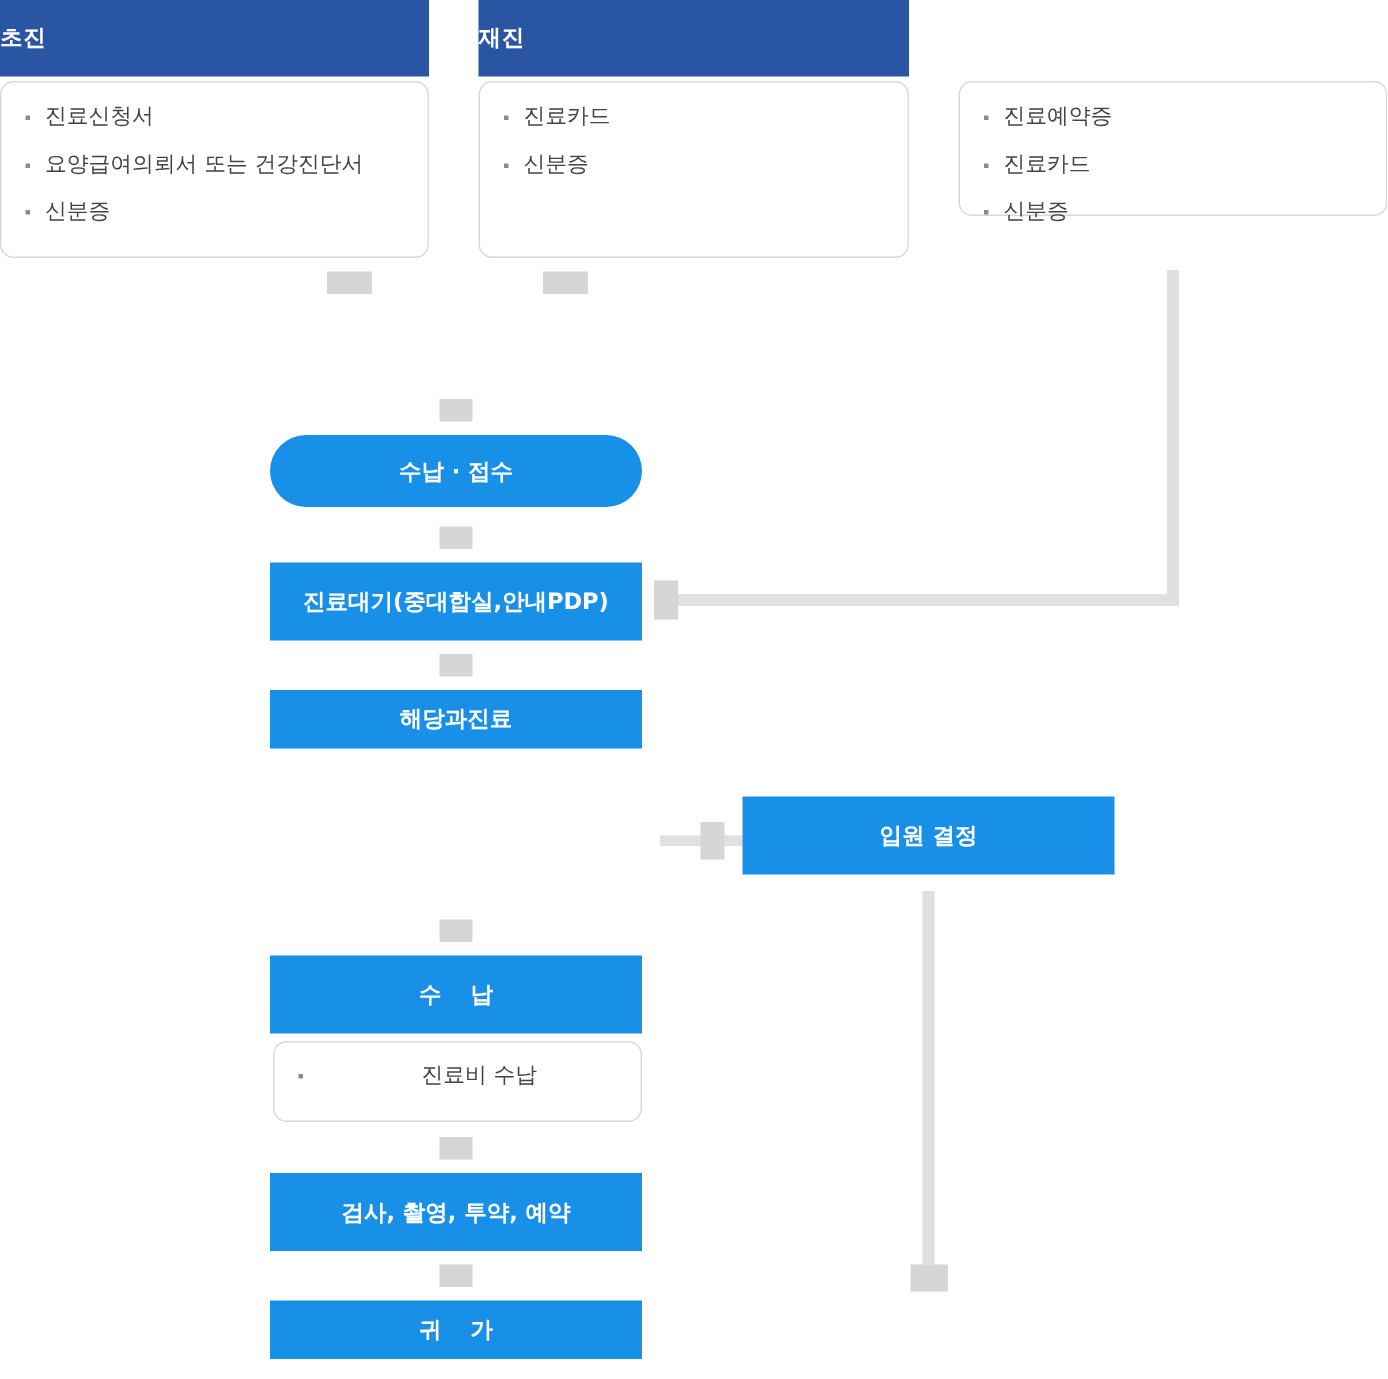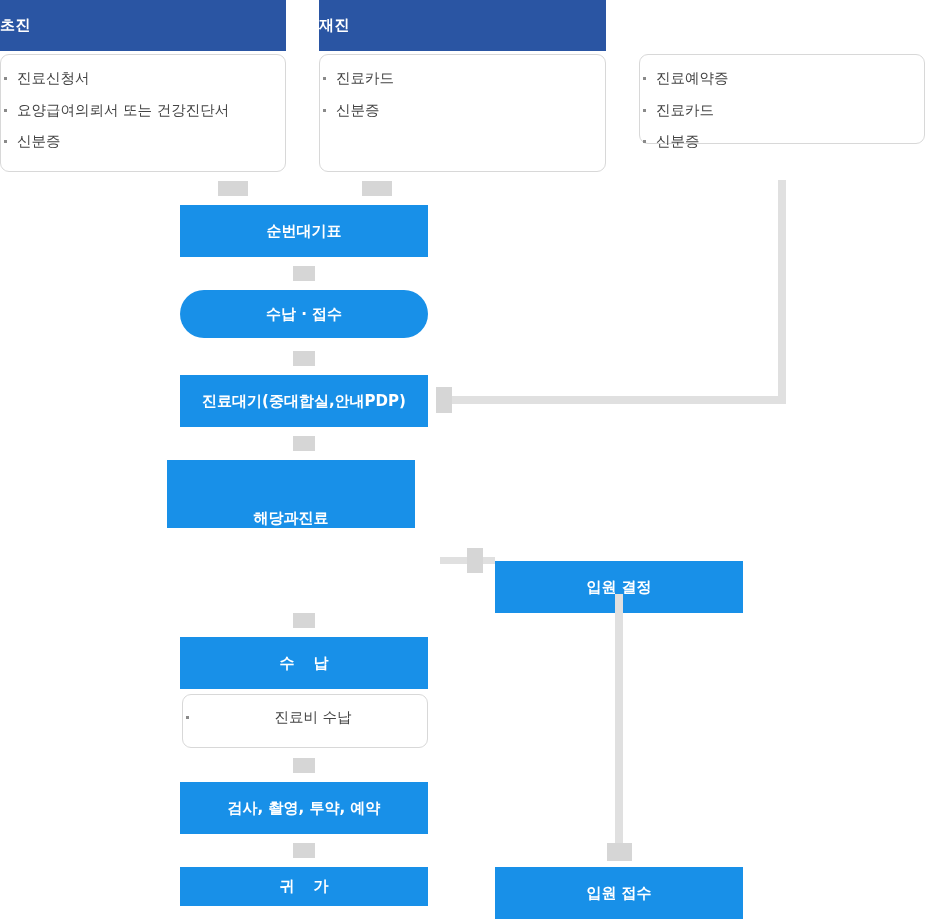--- a/index.html
+++ b/index.html
@@ -39,21 +39,21 @@
     position: absolute;
     background: #ffffff;
     border: 1px solid #d8d8d8;
     border-radius: 9px;
     box-sizing: border-box;
     padding: 16px 0 0 0;
   }
   .detail ul {
     list-style: none;
     margin: 0;
-    padding: 0 0 0 3px;
+    padding: 0 0 0 16px;
   }
   .detail li {
     position: relative;
     color: #444444;
     font-size: 14.5px;
     line-height: 1.0;
     margin-bottom: 17px;
     padding-left: 13px;
     white-space: nowrap;
   }
@@ -126,39 +126,36 @@
 
   <div class="conn tab" style="left:218px; top:181px; width:30px; height:15px;"></div>
   <div class="conn tab" style="left:362px; top:181px; width:30px; height:15px;"></div>
 
   <div class="conn light" style="left:778px; top:180px; width:8px; height:222px;"></div>
 
   <div class="conn light" style="left:450px; top:396px; width:336px; height:8px;"></div>
 
   <div class="conn tab" style="left:436px; top:387px; width:16px; height:26px;"></div>
 
-  <div class="proc" style="left:180px; top:205px; width:248px; height:52px;">
-    <span>순번대기표</span>
-  </div>
 
   <div class="conn tab" style="left:293px; top:266px; width:22px; height:15px;"></div>
 
   <div class="proc" style="left:180px; top:290px; width:248px; height:48px;border-radius:26px;">
     <span>수납 · 접수</span>
   </div>
 
   <div class="conn tab" style="left:293px; top:351px; width:22px; height:15px;"></div>
 
   <div class="proc" style="left:180px; top:375px; width:248px; height:52px;">
     <span>진료대기(중대합실,안내PDP)</span>
   </div>
 
   <div class="conn tab" style="left:293px; top:436px; width:22px; height:15px;"></div>
 
-  <div class="proc" style="left:167px; top:460px; width:248px; height:68px;align-items:flex-end;">
+  <div class="proc" style="left:180px; top:460px; width:248px; height:39px;">
     <span>해당과진료</span>
   </div>
 
 
   <div class="conn tab" style="left:293px; top:613px; width:22px; height:15px;"></div>
 
   <div class="proc spaced" style="left:180px; top:637px; width:248px; height:52px;justify-content:center;">
     <span>수 납</span>
   </div>
 
@@ -176,24 +173,21 @@
 
   <div class="conn tab" style="left:293px; top:843px; width:22px; height:15px;"></div>
 
   <div class="proc spaced" style="left:180px; top:867px; width:248px; height:39px;">
     <span>귀 가</span>
   </div>
 
   <div class="conn light" style="left:440px; top:557px; width:55px; height:7px;"></div>
   <div class="conn tab" style="left:467px; top:548px; width:16px; height:25px;"></div>
 
-  <div class="proc" style="left:495px; top:561px; width:248px; height:52px;">
+  <div class="proc" style="left:495px; top:531px; width:248px; height:52px;">
     <span>입원 결정</span>
   </div>
 
   <div class="conn light" style="left:615px; top:594px; width:8px; height:250px;"></div>
   <div class="conn tab" style="left:607px; top:843px; width:25px; height:18px;"></div>
 
-  <div class="proc" style="left:495px; top:867px; width:248px; height:52px;">
-    <span>입원 접수</span>
-  </div>
 
 </div>
 
 </body></html>

